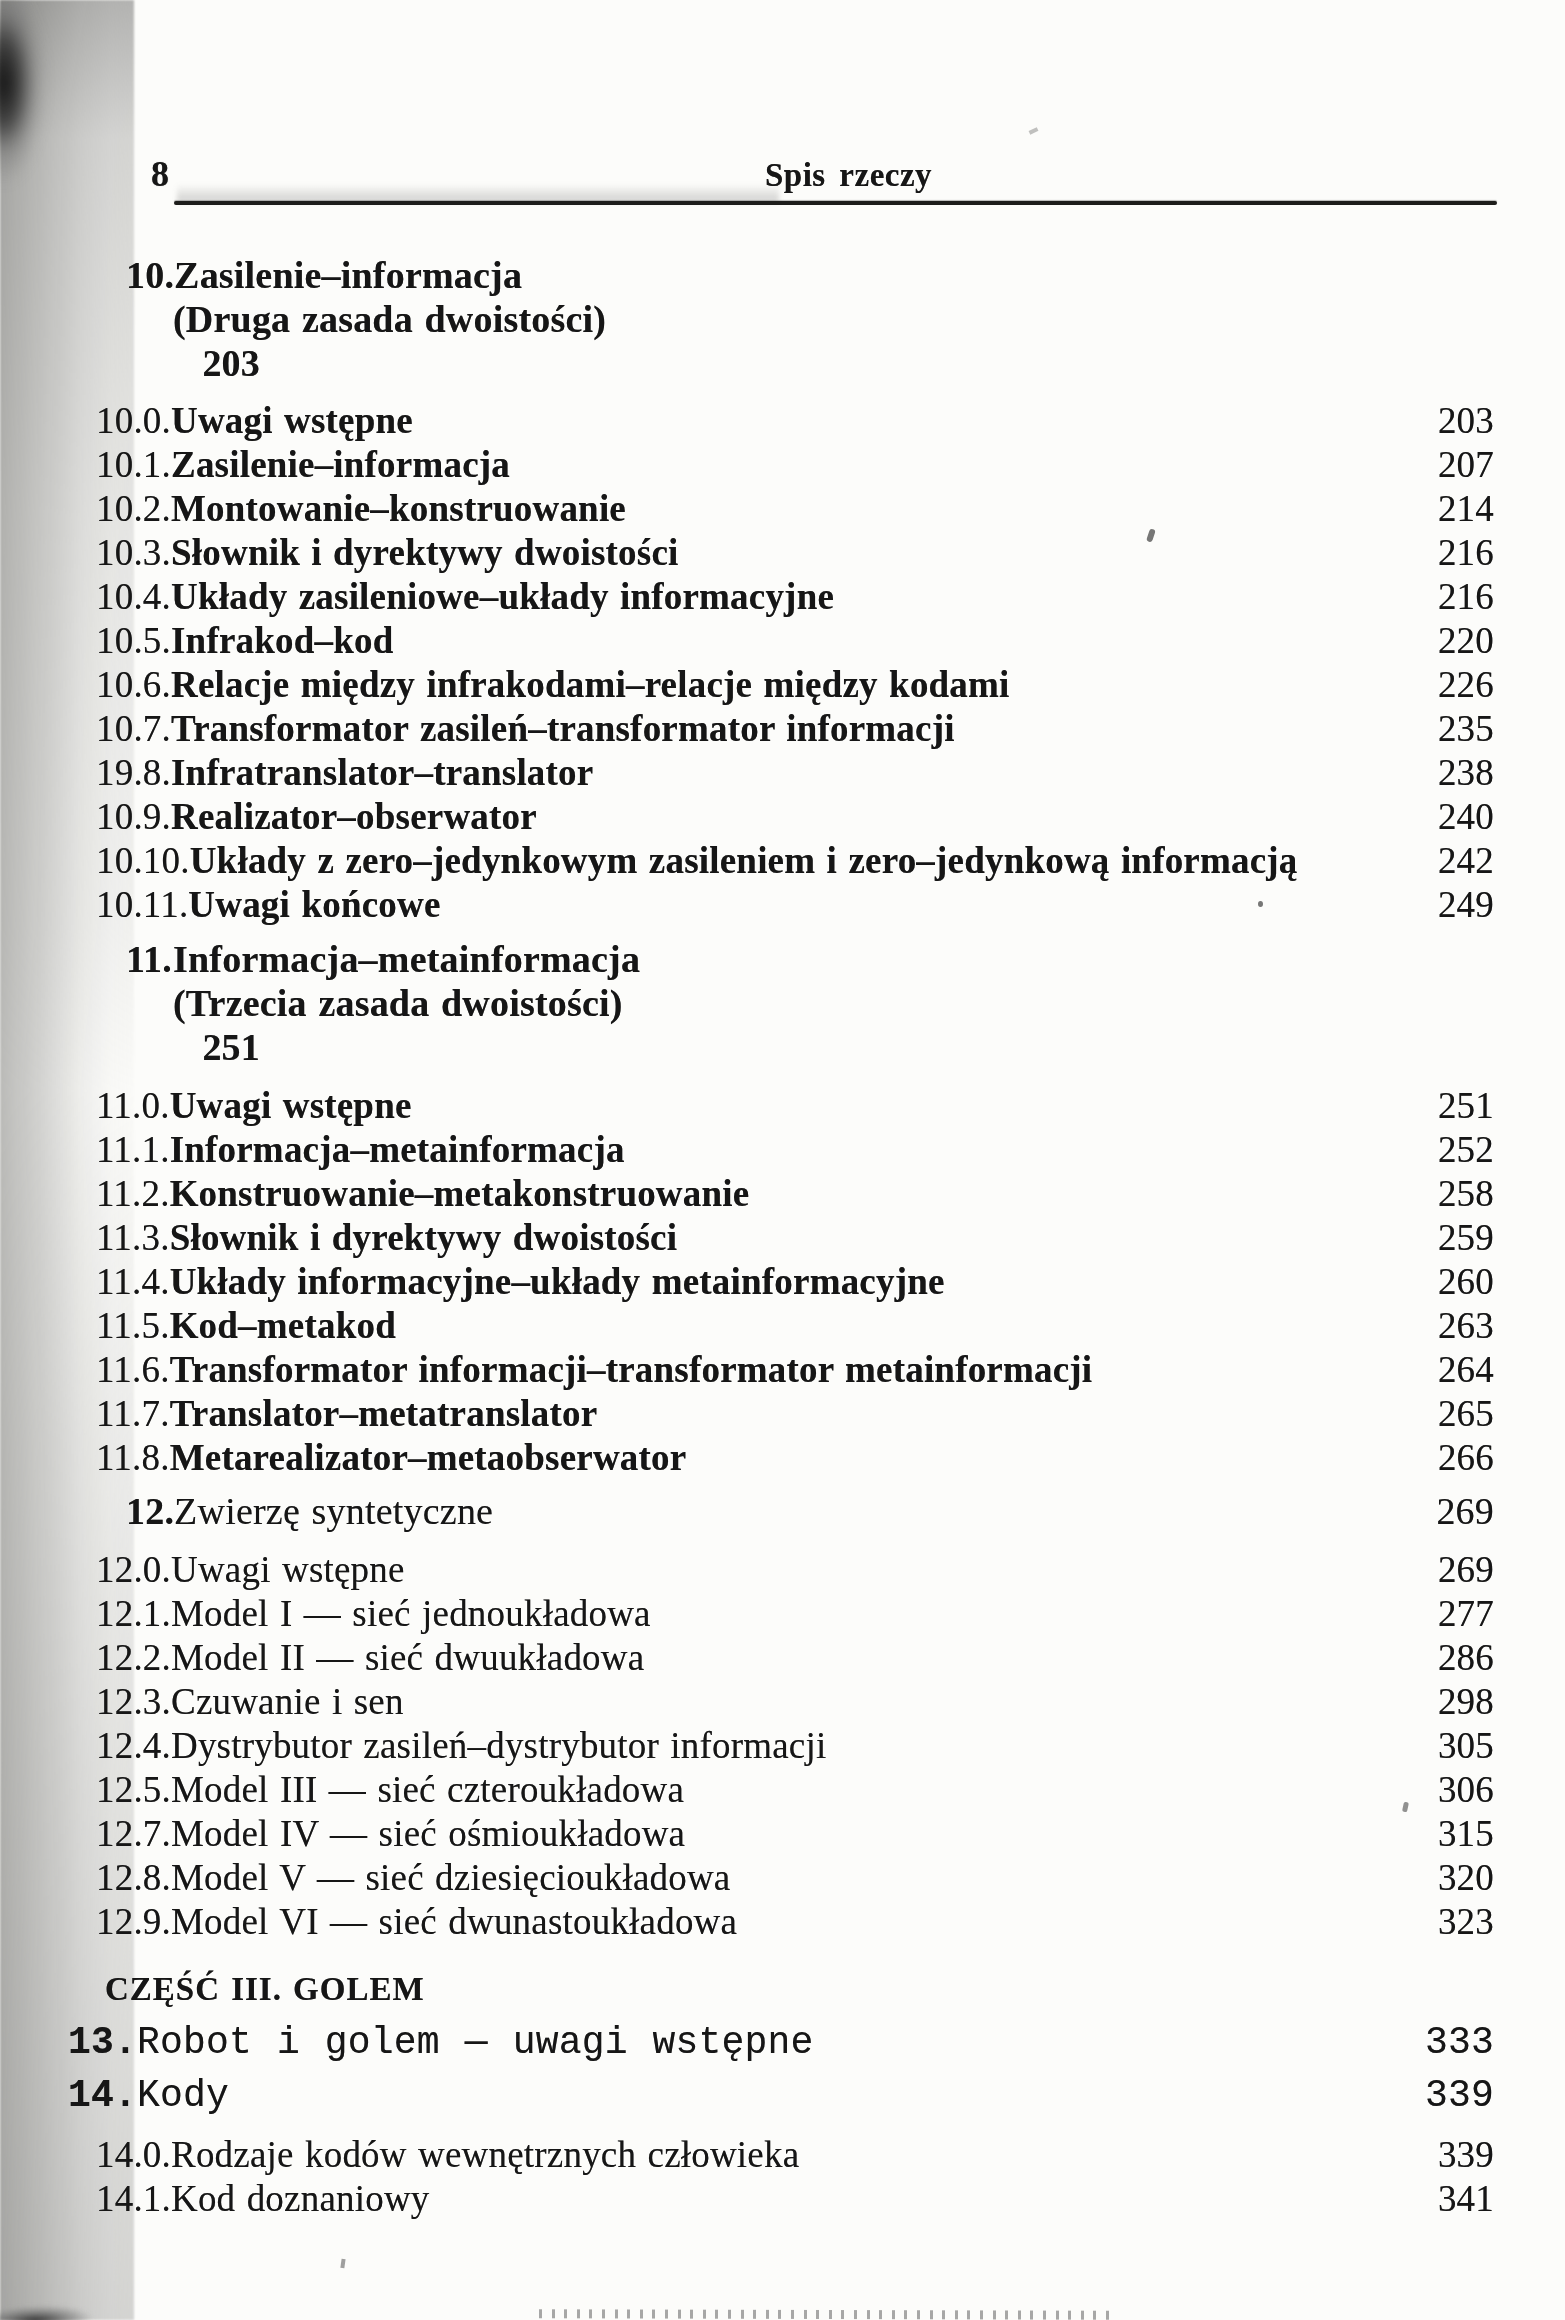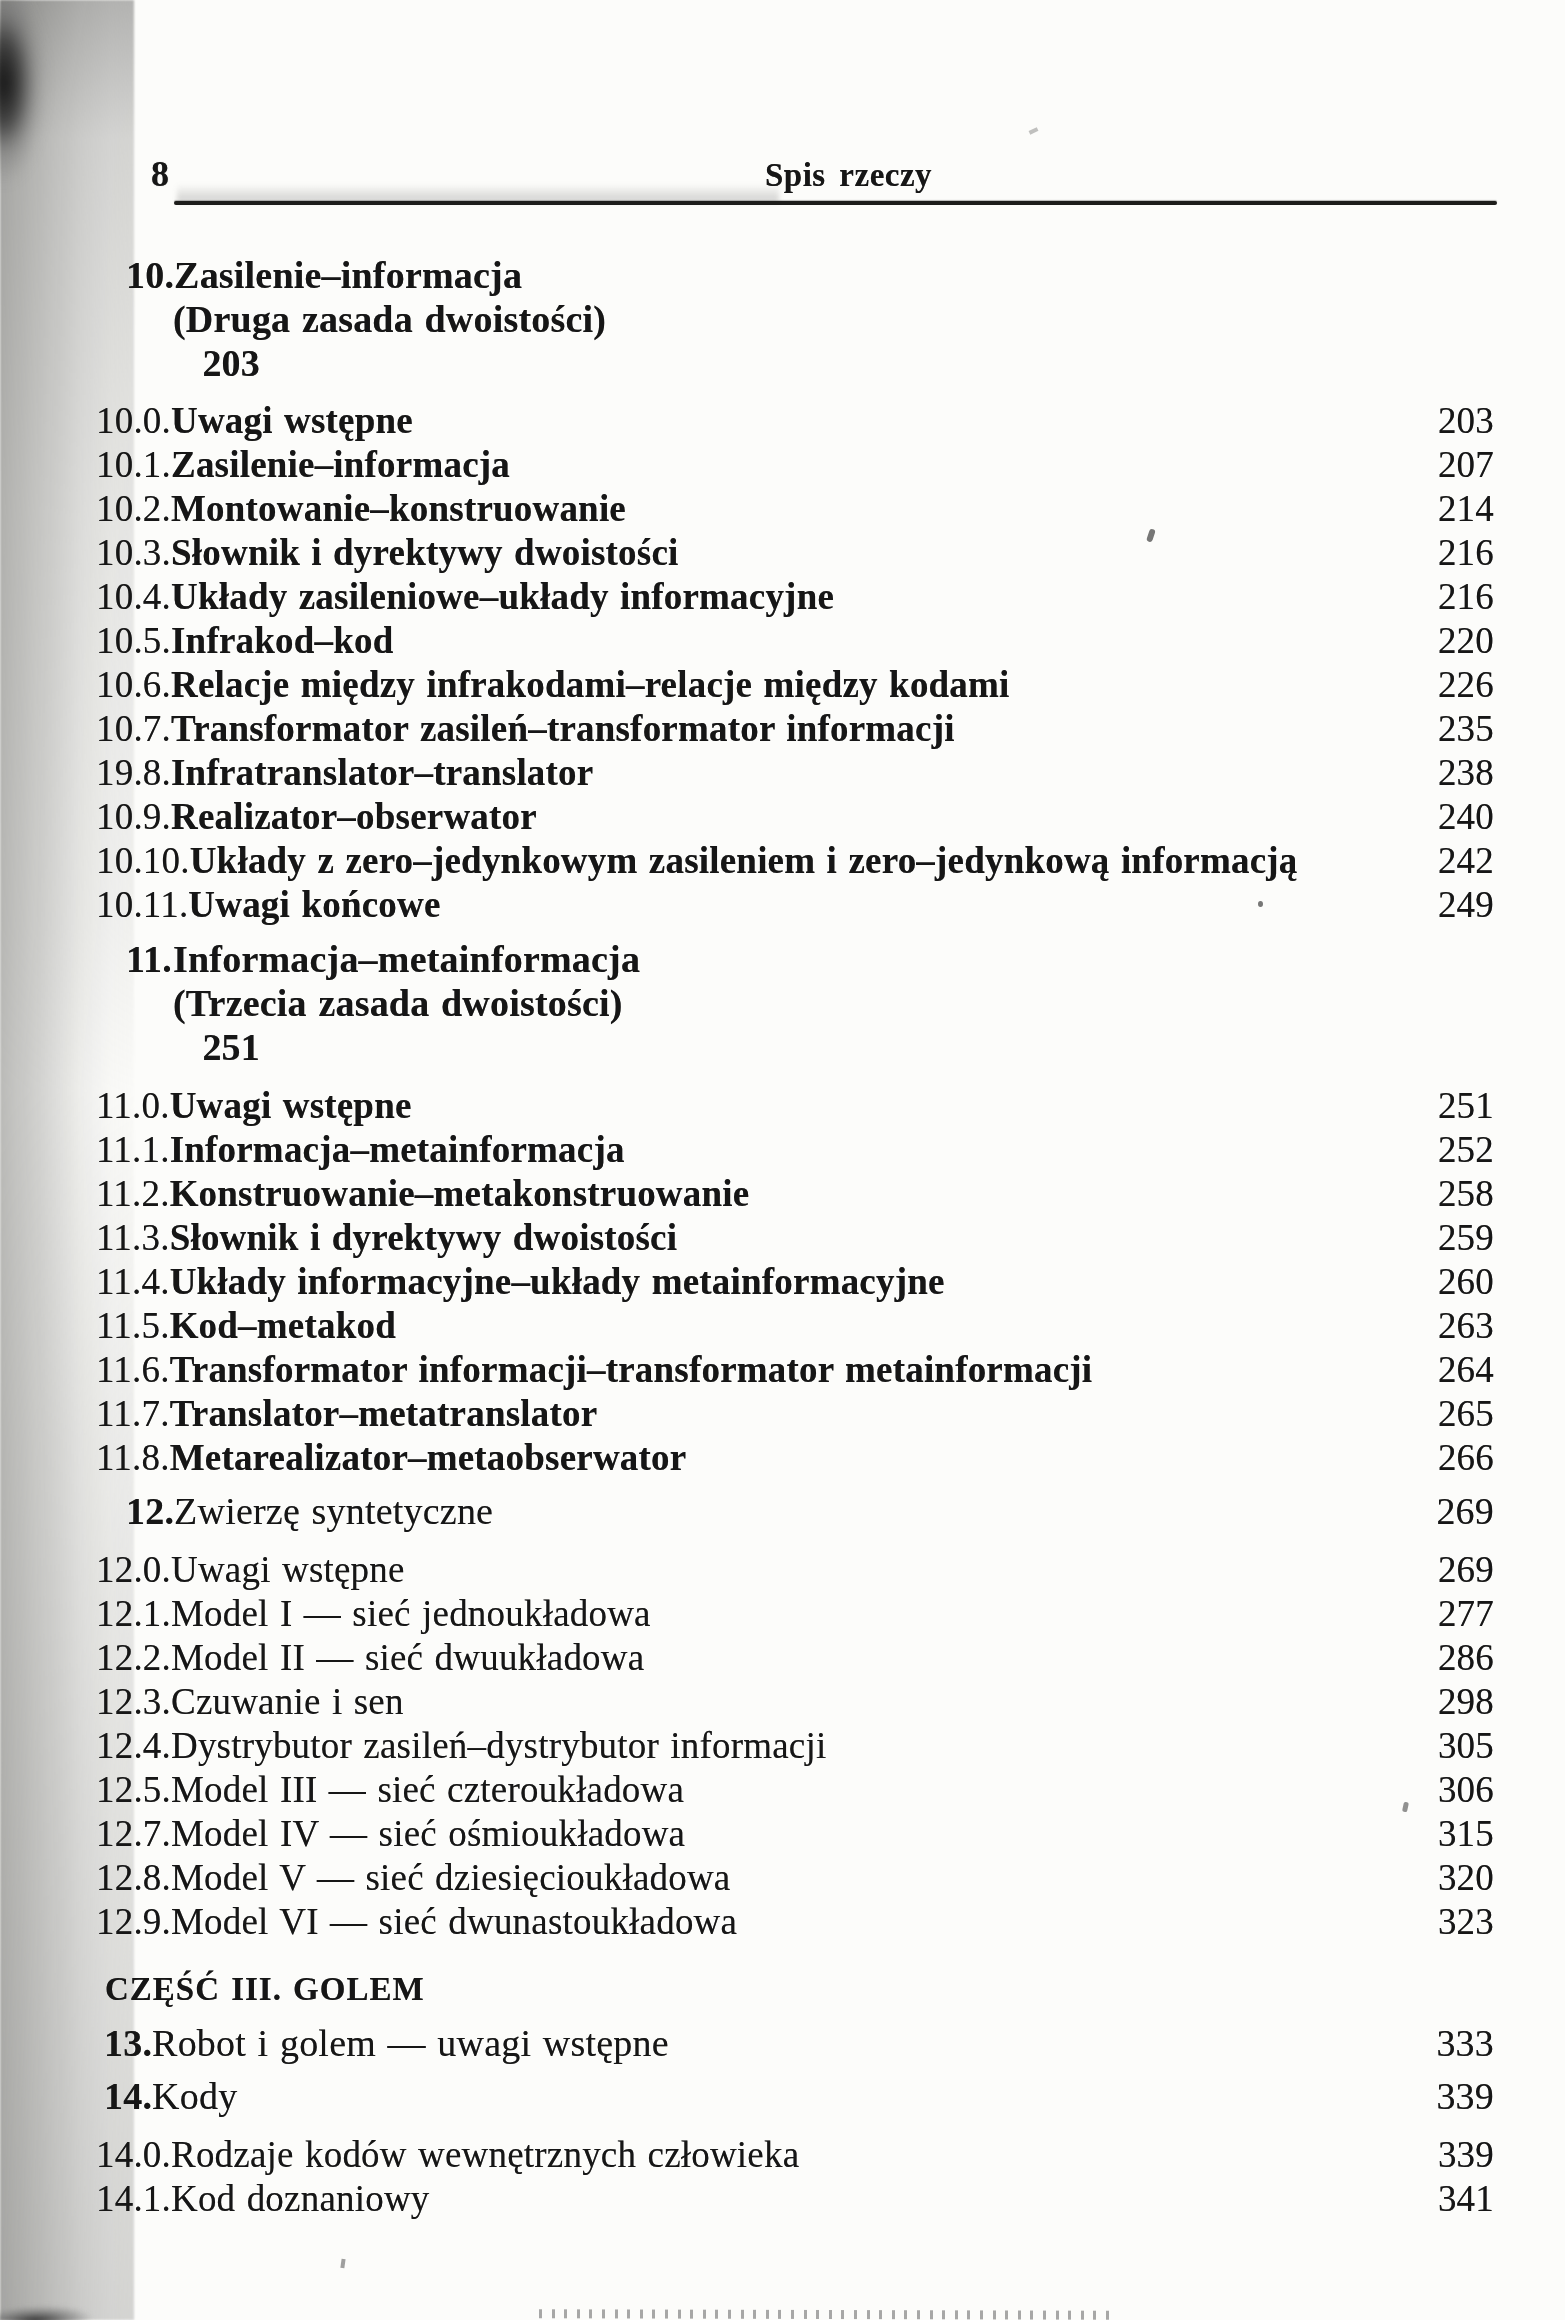--- a/index.html
+++ b/index.html
@@ -68,21 +68,21 @@
     font-size:37px;line-height:44px;letter-spacing:0.2px;word-spacing:1.9px;
     text-shadow:0 0 0.6px rgba(0,0,0,0.5);
   }
   .row{display:flex;align-items:baseline;white-space:nowrap;padding-right:71px;}
   .row .num{flex:none;}
   .row .title{flex:1 1 auto;overflow:visible;}
   .row .page{flex:none;min-width:87px;text-align:right;}
   .chapter{margin-top:9.7px;}
   .chapter-row{padding-left:126px;font-size:38px;}
   .chapter-row .num{min-width:47px;font-weight:700;}
-  .part2 .chapter-row{padding-left:104px;}
+  .part2 .chapter-row{padding-left:68px;font-family:Liberation Mono, monospace;}
   .subtitle-row{padding-left:173px;font-size:38px;flex-direction:column;}
   .bold-head .title{font-weight:700;}
   .bold-head .subtitle-row{font-weight:700;}
   .entries{margin-top:14.6px;}
   .entry-row{padding-left:96px;}
   .entry-row .num{min-width:72px;}
   .part-label-row{margin-top:23px;padding-left:105px;font-size:33px;font-weight:700;
     letter-spacing:1px;line-height:44px;}
 </style>
 </head>

